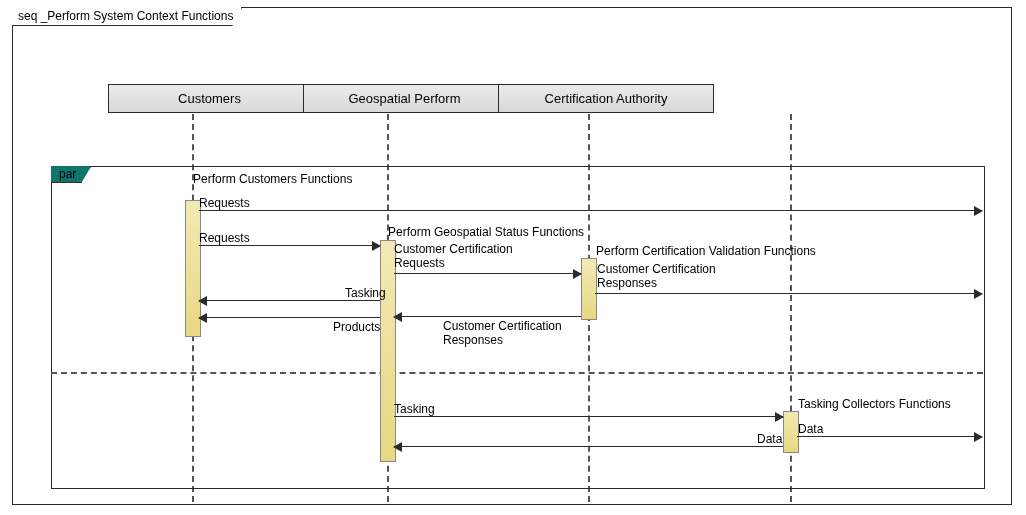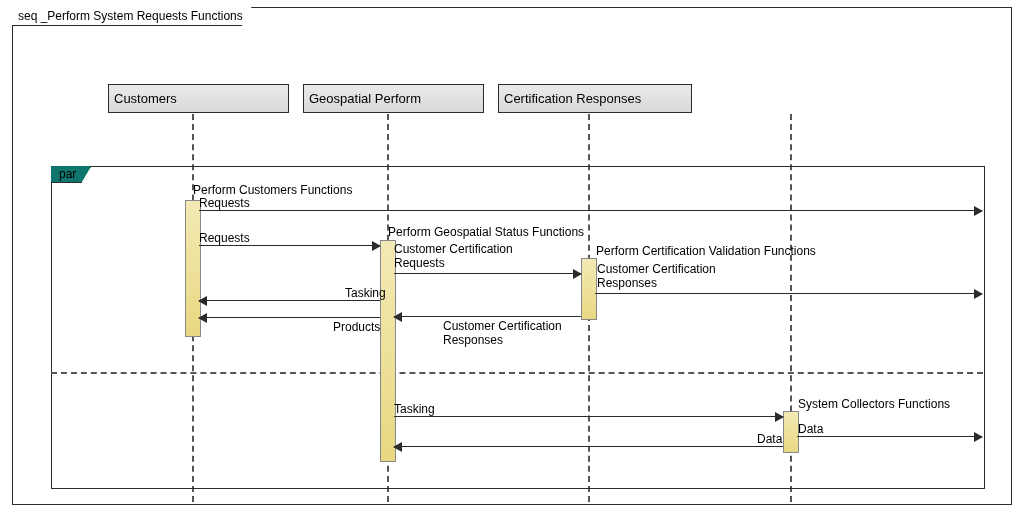--- a/index.html
+++ b/index.html
@@ -5,67 +5,67 @@
 html,body{margin:0;padding:0}
 body{font-family:"Segoe UI",Tahoma,Arial,sans-serif;font-size:12px;color:#000;background:#fff;
      width:1026px;height:515px;overflow:hidden}
 .stage{position:absolute;inset:0}
 .abs{position:absolute}
 .outer-frame{border:1.5px solid #2b2b2b;box-sizing:border-box}
 .name-tab{border:1.5px solid #2b2b2b;border-top:none;border-left:none;padding:2px 8px 2px 6px;
           background:#fff;font-size:12px;
           clip-path:polygon(0 0,100% 0,calc(100% - 10px) 100%,0 100%)}
 .lifeline-head{background:linear-gradient(#eaeaea,#d9d9d9);border:1.5px solid #2b2b2b;
-               padding:6px 5px;font-size:13px}
+               text-align:center;padding:6px 16px;font-size:13px}
 .lifeline-dash{border-left:2px dashed #555;height:100%}
 .par-frame{border:1.5px solid #2b2b2b}
 .par-tab{border:1.5px solid #2b2b2b;border-top:none;border-left:none;padding:1px 14px 1px 8px;
          background:#0f766e;font-size:12px;
          clip-path:polygon(0 0,100% 0,calc(100% - 10px) 100%,0 100%)}
 .par-divider{border-top:2px dashed #555}
 .activation{background:linear-gradient(#f3e9b4,#e8d882);border:1.5px solid #888;width:14px}
 .msg{height:0;border-top:1.5px solid #2b2b2b}
 .arrow-r::after,.arrow-l::after{content:"";position:absolute;top:-5px;width:0;height:0;
                                 border-top:5px solid transparent;border-bottom:5px solid transparent}
 .arrow-r::after{right:-1px;border-left:9px solid #2b2b2b}
 .arrow-l::after{left:-1px;border-right:9px solid #2b2b2b}
 .lbl{position:absolute;white-space:nowrap;font-size:12px}
 </style>
 </head>
 <body>
 
 <div class="stage">
 
   <div class="abs outer-frame" style="left:12px;top:7px;width:1000px;height:498px"></div>
-  <div class="abs name-tab" style="left:12px;top:7px">seq _Perform System Requests Functions</div>
+  <div class="abs name-tab" style="left:12px;top:7px">seq _Perform System Context Functions</div>
 
   <div class="abs lifeline-head" style="left:108px;top:84px;width:169px">Customers</div>
   <div class="abs lifeline-head" style="left:303px;top:84px;width:169px">Geospatial Perform</div>
-  <div class="abs lifeline-head" style="left:498px;top:84px;width:182px">Certification Responses</div>
+  <div class="abs lifeline-head" style="left:498px;top:84px;width:182px">Certification Authority</div>
 
   <div class="abs lifeline-dash" style="left:192px;top:114px;height:388px"></div>
   <div class="abs lifeline-dash" style="left:387px;top:114px;height:388px"></div>
   <div class="abs lifeline-dash" style="left:588px;top:114px;height:388px"></div>
   <div class="abs lifeline-dash" style="left:790px;top:114px;height:388px"></div>
 
   <div class="abs par-frame" style="left:51px;top:166px;width:932px;height:321px"></div>
   <div class="abs par-tab" style="left:51px;top:166px">par</div>
   <div class="abs par-divider" style="left:51px;top:372px;width:932px"></div>
 
   <div class="abs activation" style="left:185px;top:200px;height:135px"></div>
-  <span class="lbl" style="left:193px;top:183px">Perform Customers Functions</span>
+  <span class="lbl" style="left:193px;top:172px">Perform Customers Functions</span>
 
   <div class="abs activation" style="left:380px;top:240px;height:220px"></div>
   <span class="lbl" style="left:388px;top:225px">Perform Geospatial Status Functions</span>
 
   <div class="abs activation" style="left:581px;top:258px;height:60px"></div>
   <span class="lbl" style="left:596px;top:244px">Perform Certification Validation Functions</span>
 
   <div class="abs activation" style="left:783px;top:411px;height:40px"></div>
-  <span class="lbl" style="left:798px;top:397px">System Collectors Functions</span>
+  <span class="lbl" style="left:798px;top:397px">Tasking Collectors Functions</span>
 
   <div class="abs msg arrow-r" style="left:199px;top:210px;width:783px"></div>
   <span class="lbl" style="left:199px;top:196px">Requests</span>
 
   <div class="abs msg arrow-r" style="left:199px;top:245px;width:181px"></div>
   <span class="lbl" style="left:199px;top:231px">Requests</span>
 
   <div class="abs msg arrow-r" style="left:394px;top:273px;width:187px"></div>
   <span class="lbl" style="left:394px;top:242px;white-space:pre">Customer Certification
 Requests</span>

